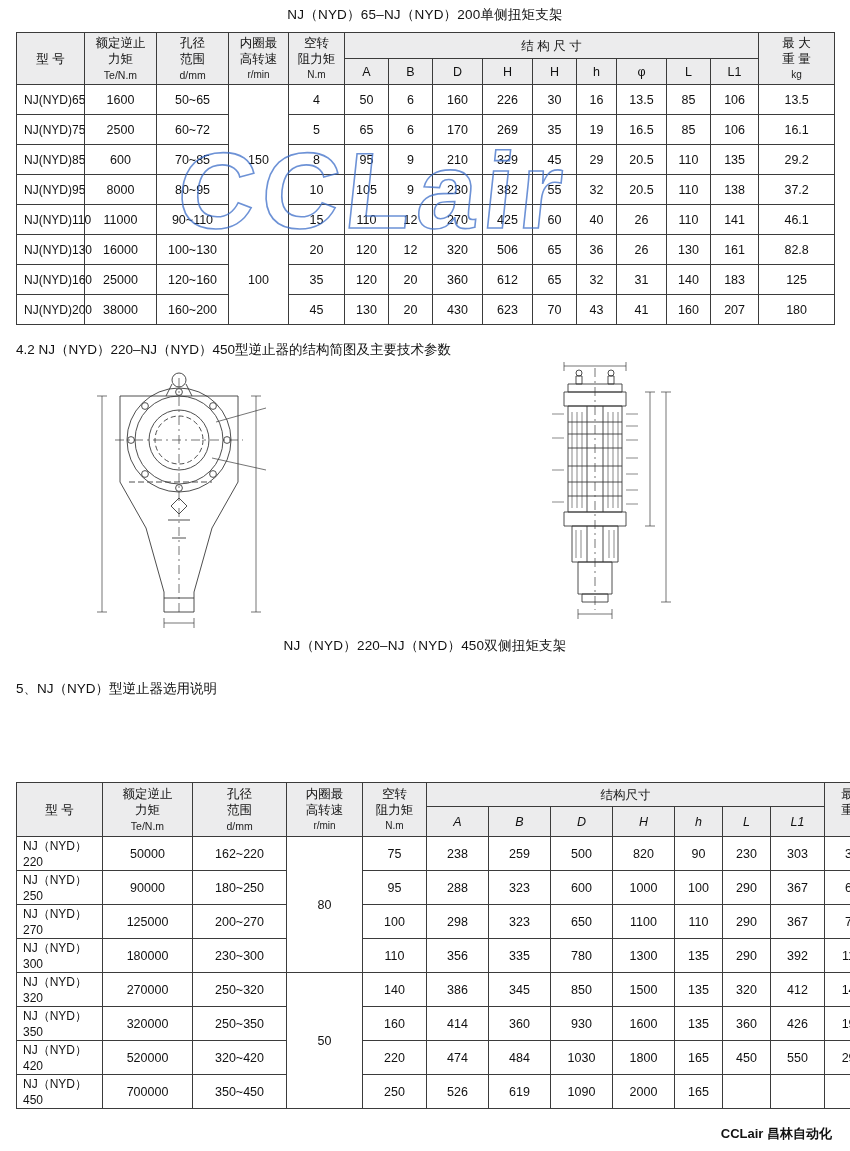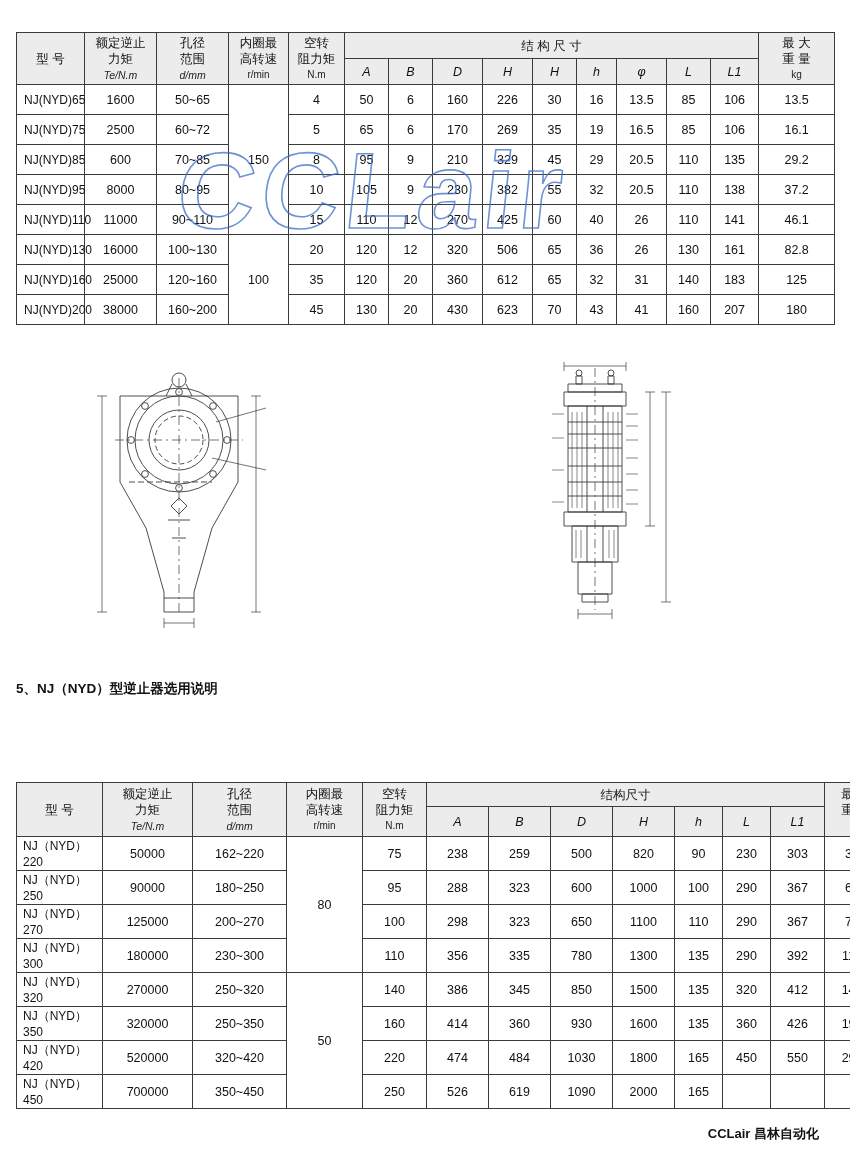--- a/index.html
+++ b/index.html
@@ -26,21 +26,21 @@
   }
   .title-top { position: absolute; left: 0; top: 6px; width: 850px; }
   .caption-mid { position: absolute; left: 0; top: 637px; width: 850px; }
 
   .section-head {
     position: absolute;
     font-size: 13.5px;
     color: #111;
   }
   .sec-42 { left: 16px; top: 341px; }
-  .sec-5  { left: 16px; top: 680px; font-weight: bold; }
+  .sec-5  { left: 16px; top: 680px; font-weight: normal; }
 
   .para {
     position: absolute;
     left: 16px; top: 703px;
     width: 818px;
     font-size: 13.5px;
     line-height: 26px;
     color: #111;
     text-indent: 26px;
     text-align: justify;
@@ -57,21 +57,21 @@
     border: 1px solid #3b3b3b;
     text-align: center;
     vertical-align: middle;
     font-weight: normal;
     font-size: 12.5px;
     color: #111;
     padding: 0;
   }
   table.spec thead td, table.spec thead th { background: #ececed; }
   .hdr-main { font-size: 13px; line-height: 16px; margin-left: 41px; }
-  .hdr-sub { font-size: 10.5px; font-style: italic; color: #222; }
+  .hdr-sub { font-size: 10.5px; color: #222; }
   .hdr-unit { font-size: 10px; color: #222; }
 
   
   #table1 { left: 16px; top: 32px; width: 818px; }
   #table1 tbody td { height: 30px; }
   #table1 .c-model { text-align: left; padding-left: 7px; font-size: 12px; }
 
   
   #table2 { left: 16px; top: 782px; width: 818px; }
   #table2 tbody td { height: 34px; }
@@ -105,32 +105,33 @@
   
   .drawing {
     position: absolute;
     left: 16px; top: 362px;
     width: 818px; height: 268px;
   }
   .drawing svg { display: block; }
 
   .footer-brand {
     position: absolute;
-    right: 31px; bottom: 8px;
+    right: 18px; bottom: 8px;
     font-size: 13px;
     font-weight: bold;
     color: #111;
     margin-left: 28px;
   }
 </style>
 </head>
 <body>
 
 <div class="page">
 
+  <div class="caption title-top">NJ（NYD）65–NJ（NYD）200单侧扭矩支架</div>
 
   <table class="spec" id="table1">
     <colgroup>
       <col style="width:68px">
       <col style="width:72px">
       <col style="width:72px">
       <col style="width:60px">
       <col style="width:56px">
       <col style="width:44px">
       <col style="width:44px">
@@ -314,20 +315,21 @@
           <td>41</td>
           <td>160</td>
           <td>207</td>
           <td>180</td>
         </tr>
       </tbody>
   </table>
 
   <div class="wm wm1">CCLair</div>
 
+  <div class="section-head sec-42">4.2 NJ（NYD）220–NJ（NYD）450型逆止器的结构简图及主要技术参数</div>
 
   <div class="drawing">
     <svg width="818" height="268" viewBox="0 0 818 268" xmlns="http://www.w3.org/2000/svg">
       <g stroke="#3a3a3a" fill="none" stroke-width="0.9">
 
         <circle cx="163" cy="18" r="7"></circle>
         <path d="M156 22 L150 34 M170 22 L176 34"></path>
 
         <path d="M104 34 L222 34 L222 120 L196 166 L178 230 L178 250 L148 250 L148 230 L130 166 L104 120 Z"></path>
 
@@ -412,20 +414,21 @@
           <path d="M610 52 L622 52 M610 64 L622 64 M610 78 L622 78 M610 96 L622 96 M610 112 L622 112 M610 128 L622 128 M610 142 L622 142"></path>
           <path d="M536 52 L548 52 M536 76 L548 76 M536 108 L548 108 M536 140 L548 140"></path>
         </g>
 
         <path d="M562 252 L596 252" stroke-width="0.7"></path>
         <path d="M562 247 L562 257 M596 247 L596 257" stroke-width="0.7"></path>
       </g>
     </svg>
   </div>
 
+  <div class="caption caption-mid">NJ（NYD）220–NJ（NYD）450双侧扭矩支架</div>
 
   <div class="section-head sec-5">5、NJ（NYD）型逆止器选用说明</div>
 
   <table class="spec" id="table2">
     <colgroup>
       <col style="width:86px">
       <col style="width:90px">
       <col style="width:94px">
       <col style="width:76px">
       <col style="width:64px">

